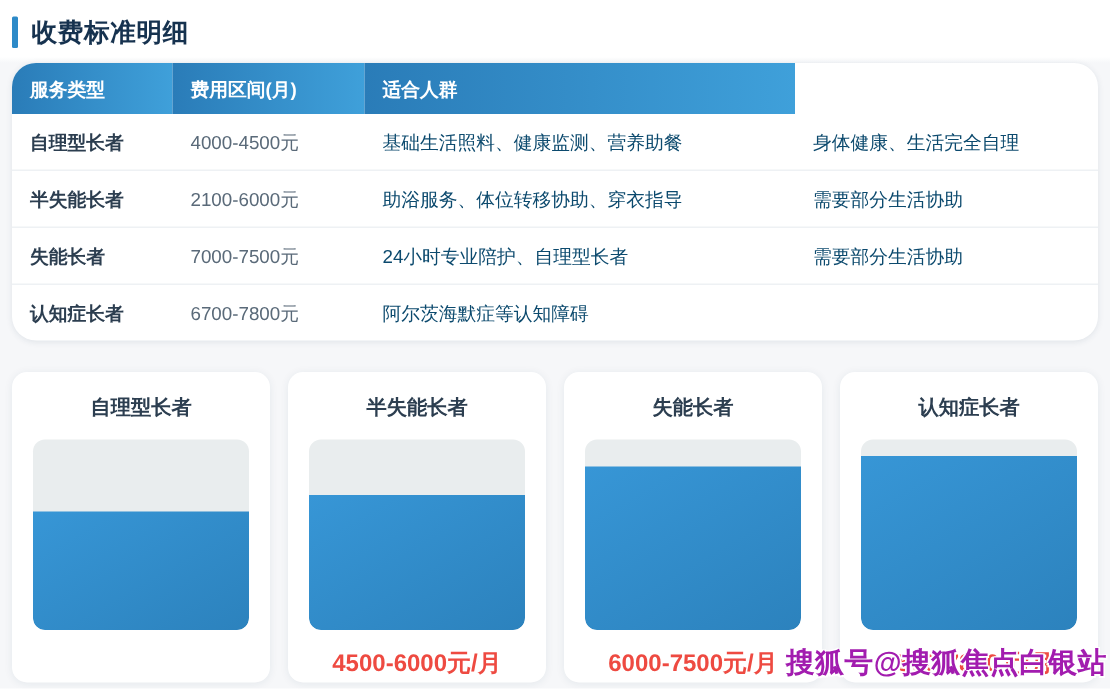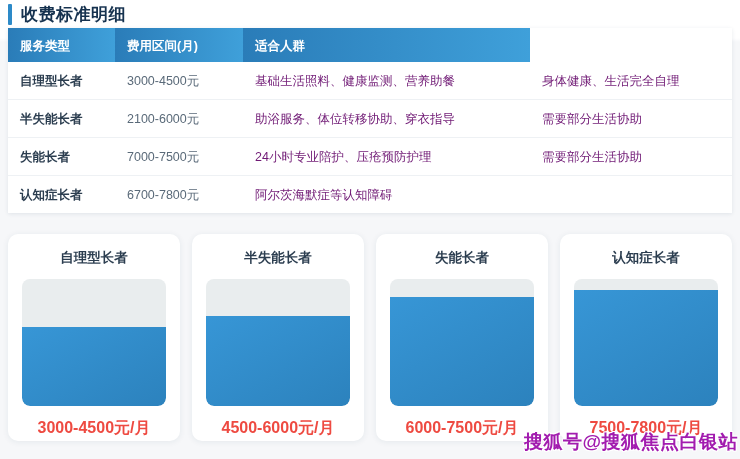--- a/index.html
+++ b/index.html
@@ -6,51 +6,51 @@
   html, body { width: 740px; height: 459px; overflow: hidden; }
   body {
     font-family: "Liberation Sans", "DejaVu Sans", sans-serif;
     background: linear-gradient(#ffffff 0, #ffffff 38px, #f6f7f9 42px, #f6f7f9 100%);
     position: relative;
   }
 
   
   .page-header {
     display: flex; align-items: center;
-    padding: 9px 8px 8px 8px; height: 28px;
+    padding: 9px 8px 8px 8px; height: 42px;
   }
   .accent-bar {
     width: 4px; height: 21px; border-radius: 1px;
     background: #2d8ac8; margin-right: 9px;
   }
   .page-title {
     font-size: 17px; font-weight: bold; color: #16324f;
     letter-spacing: 0.5px;
   }
 
   
   .fee-table {
     margin: 0 8px; width: 724px;
     background: #ffffff;
-    border-radius: 0; overflow: hidden;
+    border-radius: 16px; overflow: hidden;
     box-shadow: 0 1px 4px rgba(30,60,90,0.10);
   }
   .t-row {
     display: grid;
     grid-template-columns: 107px 128px 287px 1fr;
   }
   .t-head .t-cell {
     background: linear-gradient(90deg, #2a7cb8, #3fa0da);
     color: #ffffff; font-weight: bold; font-size: 12.5px;
     padding: 10px 12px; height: 34px;
   }
   .t-body .t-row { border-top: 1px solid #eef1f4; }
   .t-body .t-row:first-child { border-top: none; }
   .t-body .t-cell {
-    font-size: 12.5px; color: #701a75;
+    font-size: 12.5px; color: #0c4a6e;
     padding: 11px 12px; height: 37px;
     white-space: nowrap; overflow: hidden;
   }
   .t-body .t-cell.c-type { font-weight: bold; color: #2c3e50; }
   .t-body .t-cell.c-fee  { color: #5a6a79; }
 
   
   .cards {
     margin: 21px 8px 0 8px;
     display: grid; grid-template-columns: repeat(4, 1fr); gap: 12px;
@@ -104,51 +104,50 @@
   <div class="t-head">
     <div class="t-row">
       <div class="t-cell">服务类型</div>
       <div class="t-cell">费用区间(月)</div>
       <div class="t-cell">适合人群</div>
     </div>
   </div>
   <div class="t-body">
     <div class="t-row">
       <div class="t-cell c-type">自理型长者</div>
-      <div class="t-cell c-fee">3000-4500元</div>
+      <div class="t-cell c-fee">4000-4500元</div>
       <div class="t-cell">基础生活照料、健康监测、营养助餐</div>
       <div class="t-cell">身体健康、生活完全自理</div>
     </div>
     <div class="t-row">
       <div class="t-cell c-type">半失能长者</div>
       <div class="t-cell c-fee">2100-6000元</div>
       <div class="t-cell">助浴服务、体位转移协助、穿衣指导</div>
       <div class="t-cell">需要部分生活协助</div>
     </div>
     <div class="t-row">
       <div class="t-cell c-type">失能长者</div>
       <div class="t-cell c-fee">7000-7500元</div>
-      <div class="t-cell">24小时专业陪护、压疮预防护理</div>
+      <div class="t-cell">24小时专业陪护、自理型长者</div>
       <div class="t-cell">需要部分生活协助</div>
     </div>
     <div class="t-row">
       <div class="t-cell c-type">认知症长者</div>
       <div class="t-cell c-fee">6700-7800元</div>
       <div class="t-cell">阿尔茨海默症等认知障碍</div>
     </div>
   </div>
 </div>
 
 <div class="cards">
   <div class="card">
     <div class="card-title">自理型长者</div>
     <div class="bar-track">
       <div class="bar-fill" style="height: 62%;"></div>
     </div>
-    <div class="card-price">3000-4500元/月</div>
   </div>
   <div class="card">
     <div class="card-title">半失能长者</div>
     <div class="bar-track">
       <div class="bar-fill" style="height: 71%;"></div>
     </div>
     <div class="card-price">4500-6000元/月</div>
   </div>
   <div class="card">
     <div class="card-title">失能长者</div>

